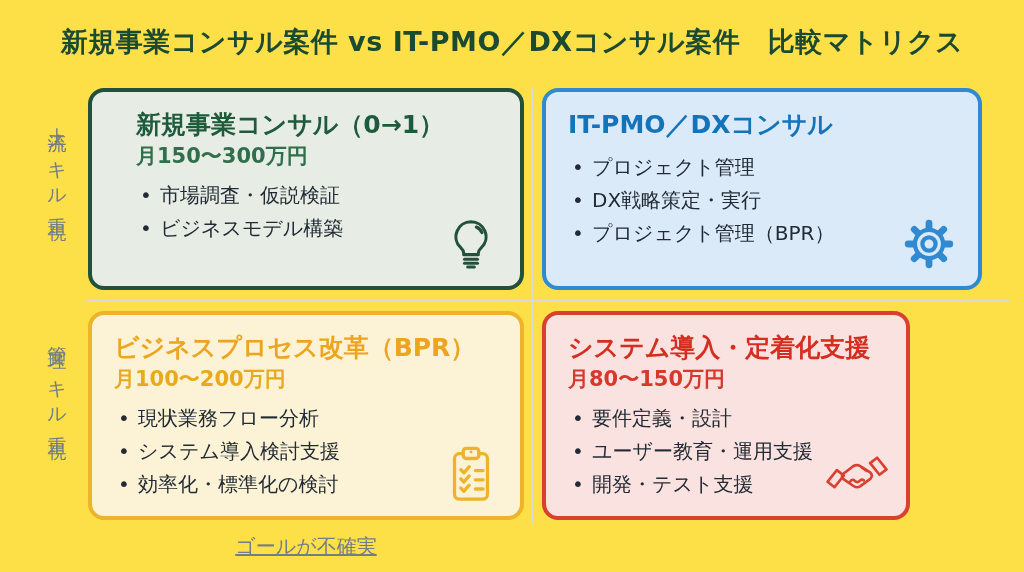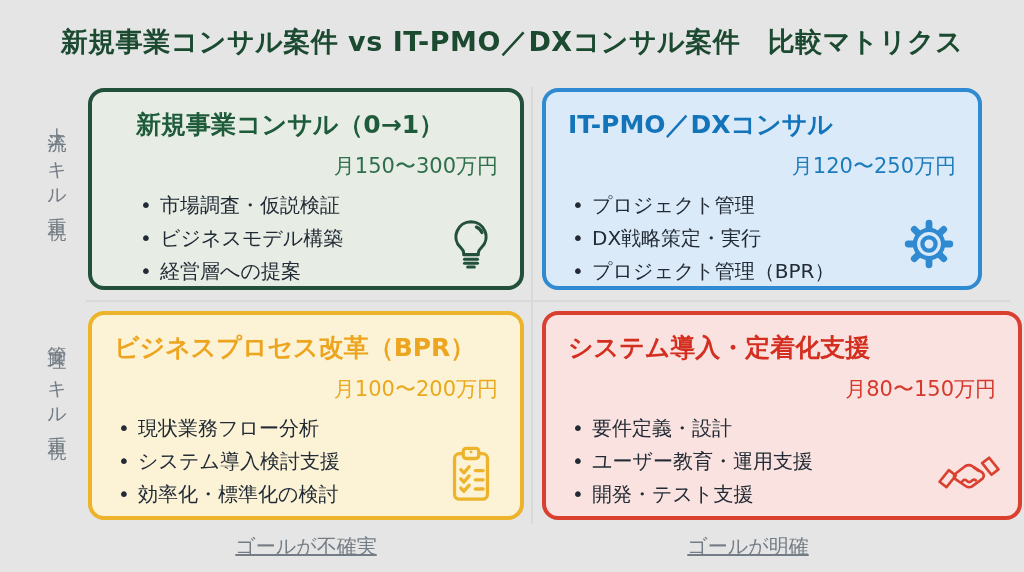--- a/index.html
+++ b/index.html
@@ -1,39 +1,39 @@
 <!DOCTYPE html>
 <html><head>
 <meta charset="utf-8">
 <style>
   html,body { margin:0; padding:0; background:#ffffff; }
   body { font-family:"DejaVu Sans","Liberation Sans",sans-serif; }
-  .stage { position:relative; width:1024px; height:572px; background:#e5e5e5; overflow:hidden; }
+  .stage { position:relative; width:1024px; height:572px; background:#fde047; overflow:hidden; }
 
   .main-title {
     position:absolute; top:24px; left:0; width:100%;
     text-align:center; font-size:27px; font-weight:bold;
     color:#1b4a31; letter-spacing:0.5px; white-space:pre;
   }
 
   .divider-h { position:absolute; left:86px; top:300px; width:924px; height:2px; background:#d8dada; }
   .divider-v { position:absolute; left:531px; top:87px; width:2px; height:437px; background:#d8dada; }
 
   .quadrant {
     position:absolute; box-sizing:border-box;
     border:4px solid var(--border); background:var(--bg);
     border-radius:16px; padding:16px 22px;
   }
   #q0 { left:88px;  top:88px;  width:436px; height:202px;padding-left:44px; }
   #q1 { left:542px; top:88px;  width:440px; height:202px; }
   #q2 { left:88px;  top:311px; width:436px; height:209px; }
-  #q3 { left:542px; top:311px; width:480px; height:209px; }
+  #q3 { left:542px; top:311px; width:368px; height:209px; }
 
   .q-title { font-size:25px; font-weight:bold; color:var(--title); line-height:1.35; }
-  .q-price { font-size:21px; font-weight:normal; color:var(--price); margin-top:10px;text-align:right; }
+  .q-price { font-size:21px; font-weight:bold; color:var(--price); margin-top:0; }
   .q-bullets { list-style:none; margin:9px 0 0 0; padding:0; }
   .q-bullets li {
     position:relative; padding-left:24px; color:#222b35;
     font-size:20px; line-height:33px;
   }
   .q-bullets li::before { content:"\2022"; position:absolute; left:4px; }
 
   .q-icon { position:absolute; right:18px; bottom:11px; width:62px; height:62px; color:var(--border); }
   .q-icon svg { width:100%; height:100%; display:block; }
 
@@ -54,44 +54,41 @@
 <div class="stage">
 
   <div class="main-title">新規事業コンサル案件 vs IT-PMO／DXコンサル案件　比較マトリクス</div>
 
   <div class="divider-h"></div>
   <div class="divider-v"></div>
 
   <div class="axis-y axis-left-top">上流スキル重視</div>
   <div class="axis-y axis-left-bottom">管理スキル重視</div>
   <div class="axis-x axis-bottom-left">ゴールが不確実</div>
-  <div class="axis-x axis-bottom-right">ゴールが明確</div>
 
   <div class="quadrant" id="q0" style="--bg: #e7ece4; --border: #23503a; --title: #1e5b3b; --price: #2f6f4c;">
     <div class="q-title">新規事業コンサル（0→1）</div>
     <div class="q-price">月150〜300万円</div>
     <ul class="q-bullets">
       <li>市場調査・仮説検証</li>
       <li>ビジネスモデル構築</li>
-      <li>経営層への提案</li>
     </ul>
     <span class="q-icon">
       <svg viewBox="0 0 64 64" fill="none" stroke="currentColor" stroke-width="3.2" stroke-linecap="round" stroke-linejoin="round">
         <path d="M32 9 a15.5 15.5 0 0 1 10.8 26.6 c-1.9 1.8-3.3 3.4-3.3 5.9 v1.5 h-15 v-1.5 c0-2.5-1.4-4.1-3.3-5.9 A15.5 15.5 0 0 1 32 9 Z"></path>
         <path d="M37.5 14.5 a11 11 0 0 1 5.8 5.8"></path>
         <path d="M25.3 47.8 h13.4"></path>
         <path d="M25.3 51.8 h13.4"></path>
         <path d="M28.6 55.8 h6.8"></path>
       </svg>
     </span>
   </div>
 
   <div class="quadrant" id="q1" style="--bg: #dbeaf8; --border: #2f8ad1; --title: #1474ba; --price: #1b7cbd;">
     <div class="q-title">IT-PMO／DXコンサル</div>
-    <div class="q-price">月120〜250万円</div>
     <ul class="q-bullets">
       <li>プロジェクト管理</li>
       <li>DX戦略策定・実行</li>
       <li>プロジェクト管理（BPR）</li>
     </ul>
     <span class="q-icon">
       <svg viewBox="0 0 64 64" fill="none" stroke="currentColor" stroke-linecap="round">
         <g stroke-width="7">
           <path d="M47.5 32 H53.5"></path>
           <path d="M42.96 42.96 L47.2 47.2"></path>

